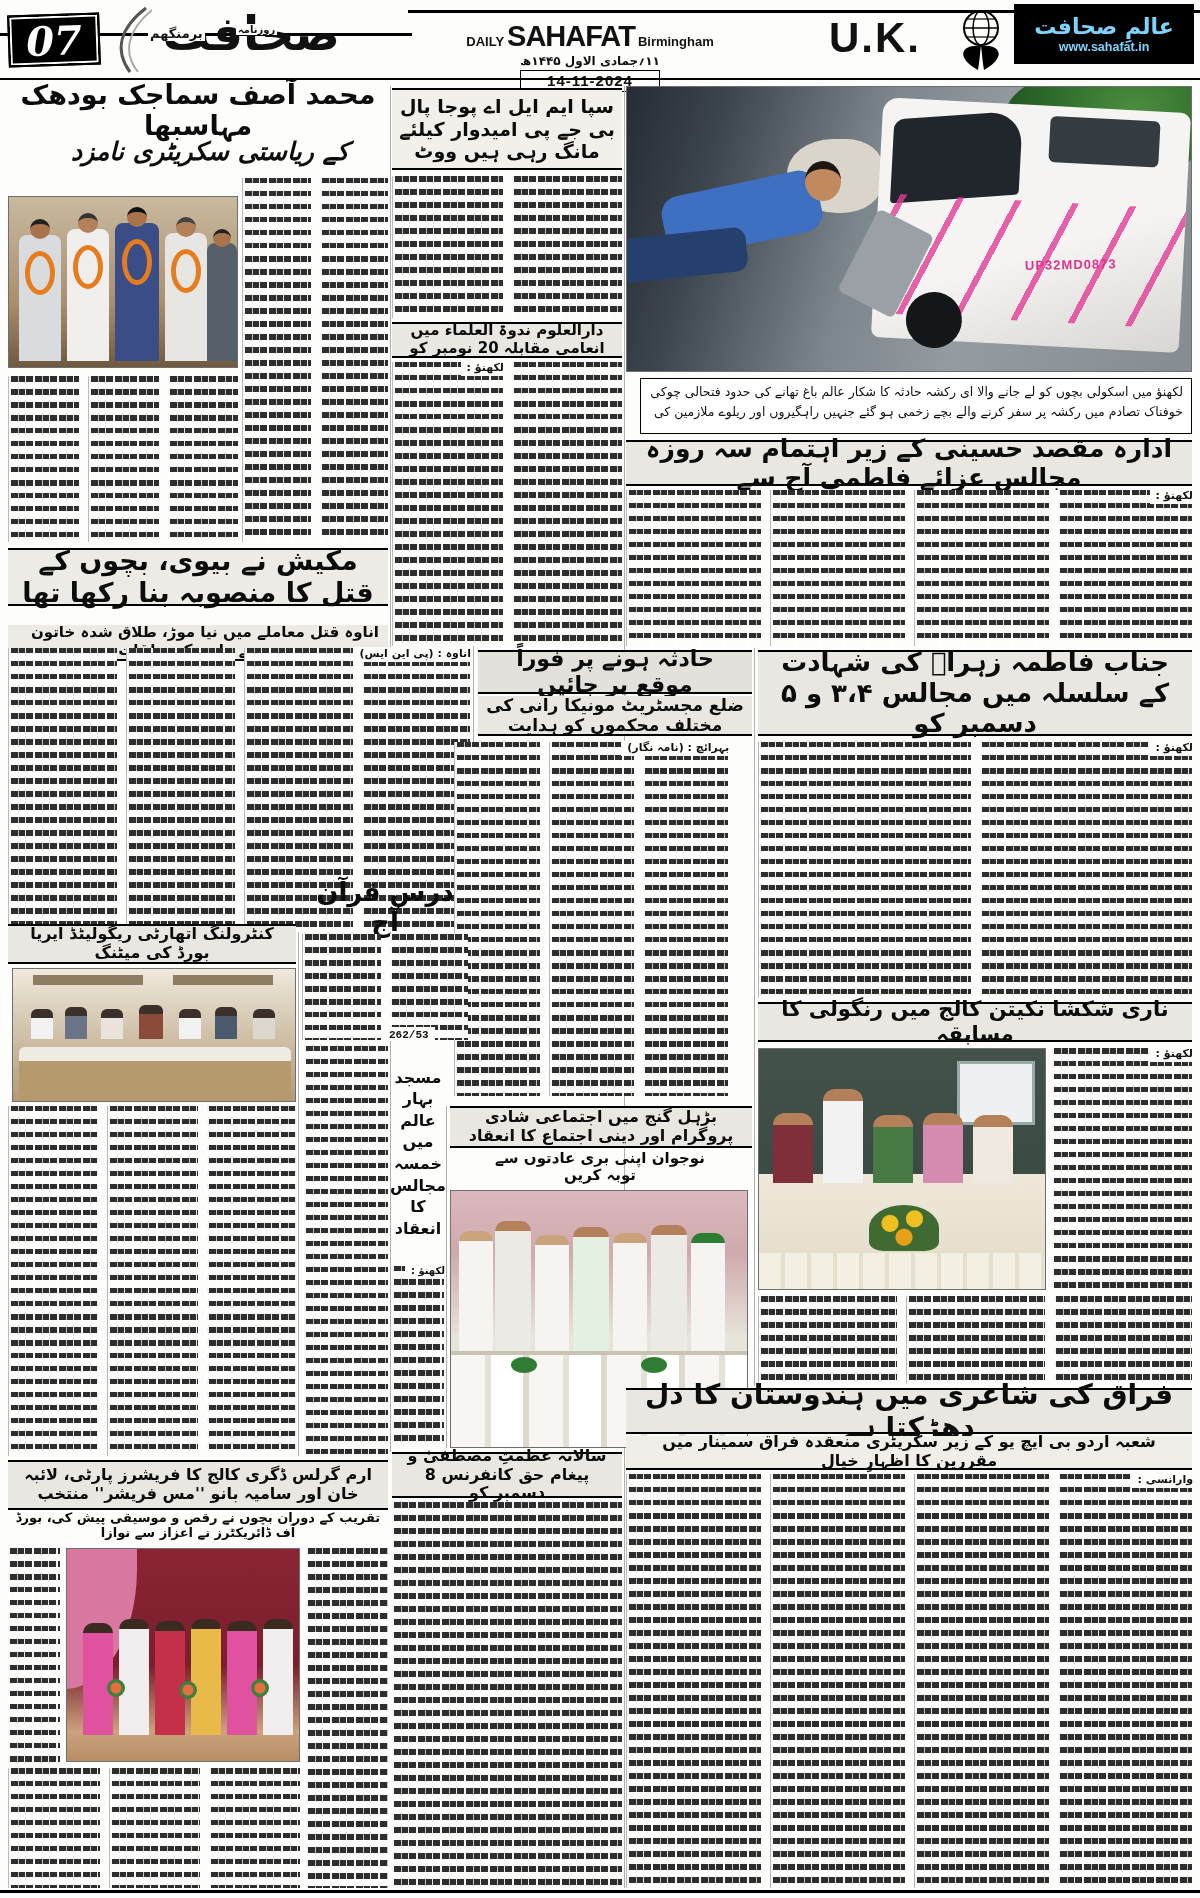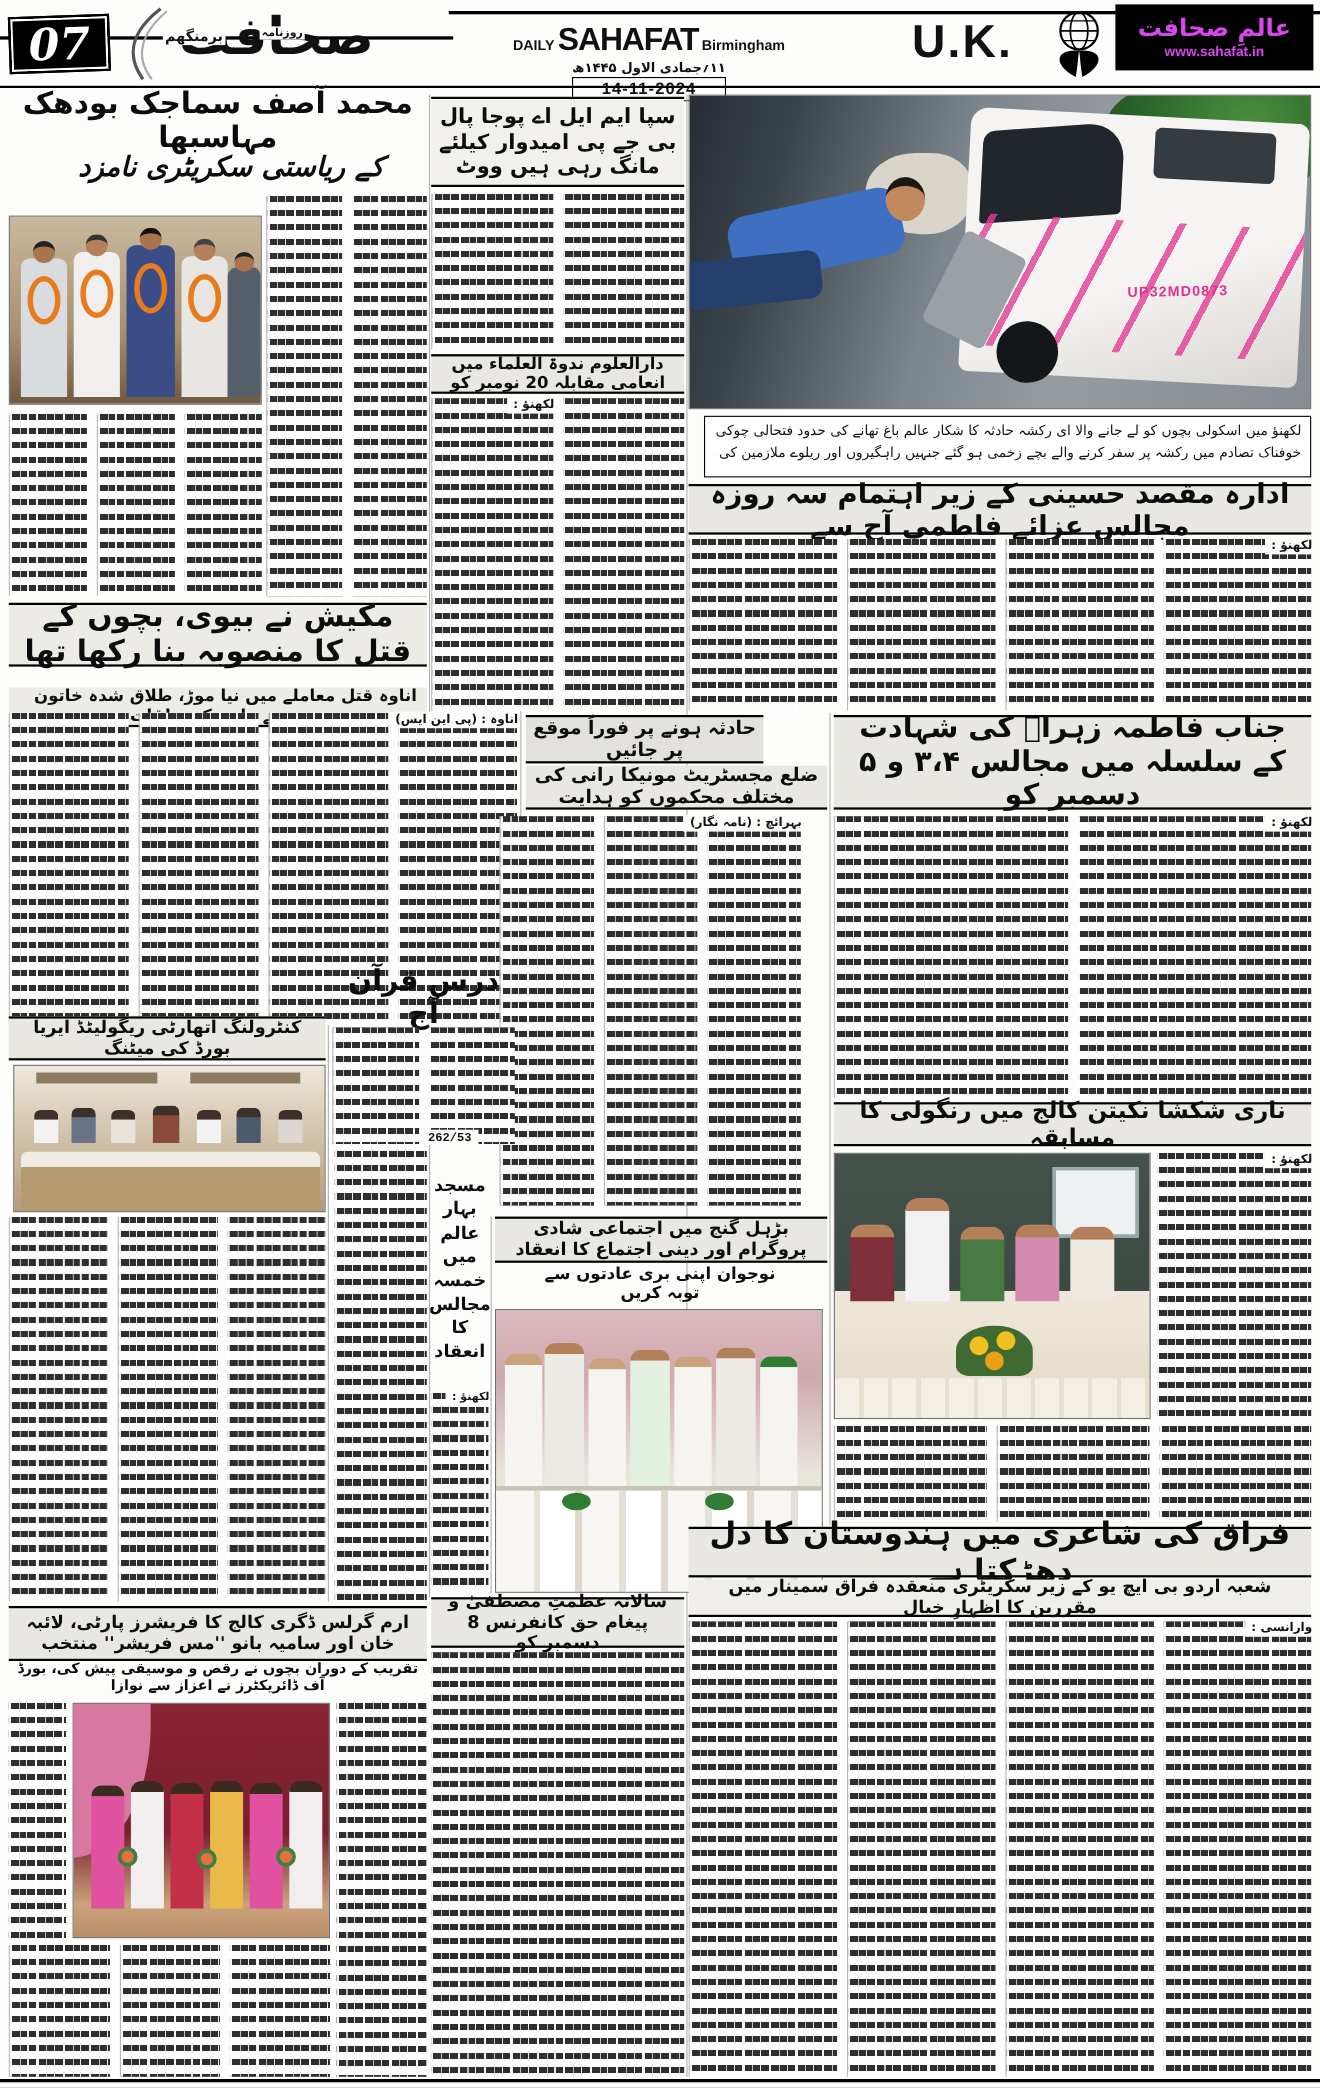--- a/index.html
+++ b/index.html
@@ -29,21 +29,21 @@
   .caption-box{border:1.5px solid #000;direction:rtl;text-align:center;font-size:12.5px;
         line-height:1.6;padding:3px 8px;background:#fff;}
   .vline{background:#b0b0b0;width:1px;}
   .photo{border:1px solid #6f6f6f;overflow:hidden;background:#cfcfcf;}
   .ph{position:absolute;box-sizing:border-box;}
   
   .pagenum{background:#000;color:#fff;display:flex;align-items:center;justify-content:center;
         font-family:"DejaVu Serif",serif;font-style:italic;font-weight:bold;font-size:40px;
         border:2px solid #000;box-shadow:inset 0 0 0 2px #fff;transform:rotate(-2deg);}
   .latin{font-family:"Liberation Sans",sans-serif;}
-  .blackbox{background:#000;color:#d946ef;display:flex;flex-direction:column;align-items:center;justify-content:center;}
+  .blackbox{background:#000;color:#7dd3fc;display:flex;flex-direction:column;align-items:center;justify-content:center;}
 </style>
 </head>
 <body>
 
 <div id="page">
 
   <div class="abs rule" style="left:408px;top:10px;width:792px;height:3px;"></div>
   <div class="abs rule" style="left:0;top:33px;width:412px;height:3px;"></div>
 
   <div class="abs pagenum" style="left:8px;top:14px;width:92px;height:52px;">
@@ -204,21 +204,21 @@
   </div>
   <div class="abs cols" style="left:8px;top:648px;width:462px;height:284px;">
     <div class="col fill"></div>
     <div class="col fill"></div>
     <div class="col fill"></div>
     <div class="col fill">
       <span class="dateline">اناوہ : (پی این ایس)</span>
     </div>
   </div>
 
-  <div class="abs hbox" style="left:478px;top:650px;width:216px;height:44px;font-size:17px;background:#e3e1dc;">
+  <div class="abs hbox" style="left:478px;top:650px;width:274px;height:44px;font-size:22px;background:#e3e1dc;">
     <span>حادثہ ہونے پر فوراً موقع پر جائیں</span>
   </div>
   <div class="abs hbox" style="left:478px;top:696px;width:274px;height:40px;font-size:17px;border-top:none;">
     <span>ضلع مجسٹریٹ مونیکا رانی کی مختلف محکموں کو ہدایت</span>
   </div>
   <div class="abs cols" style="left:454px;top:742px;width:274px;height:354px;">
     <div class="col fill"></div>
     <div class="col fill"></div>
     <div class="col fill">
       <span class="dateline">بہرائچ : (نامہ نگار)</span>

